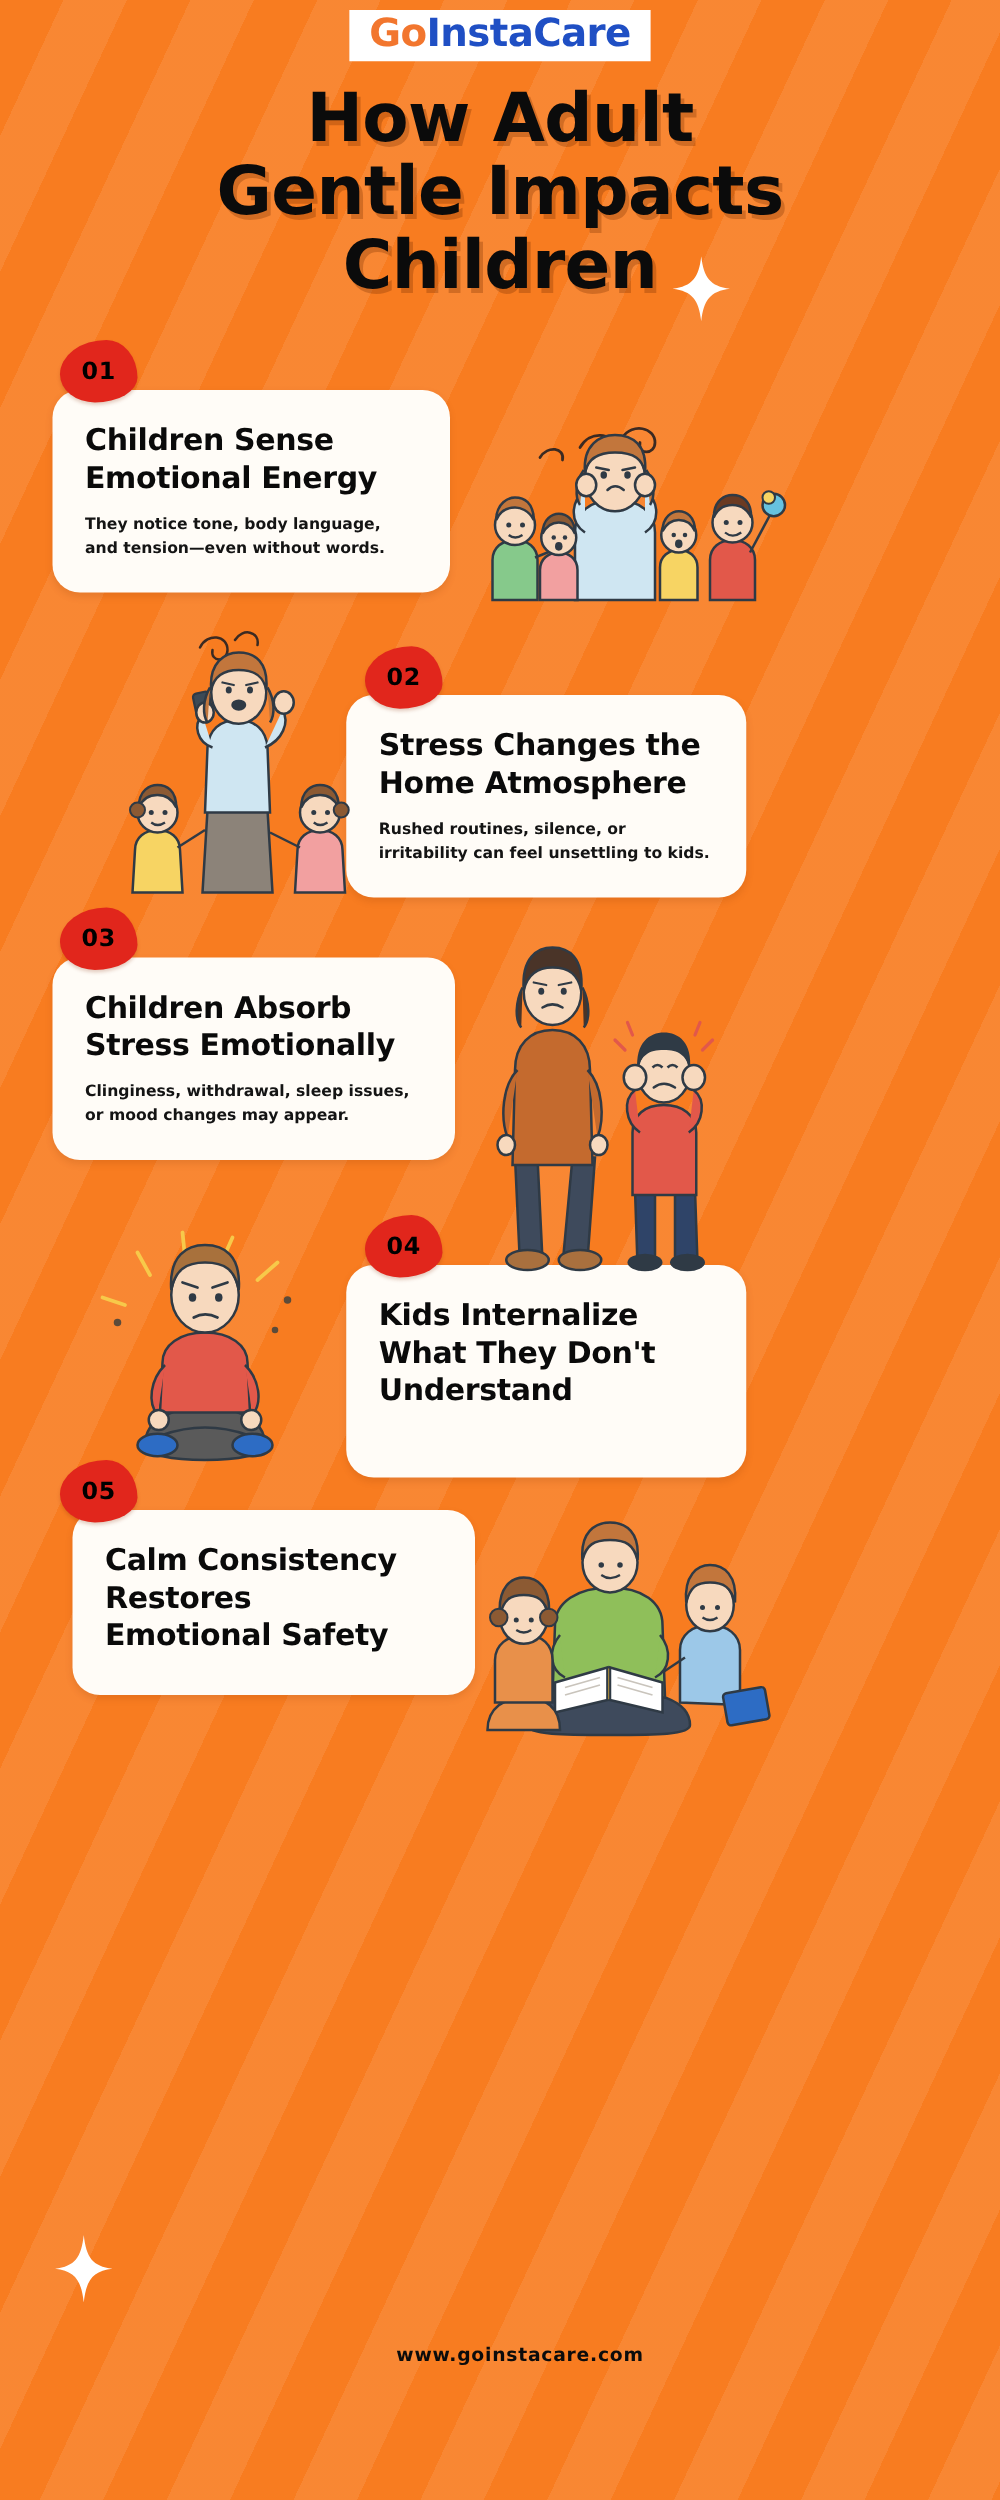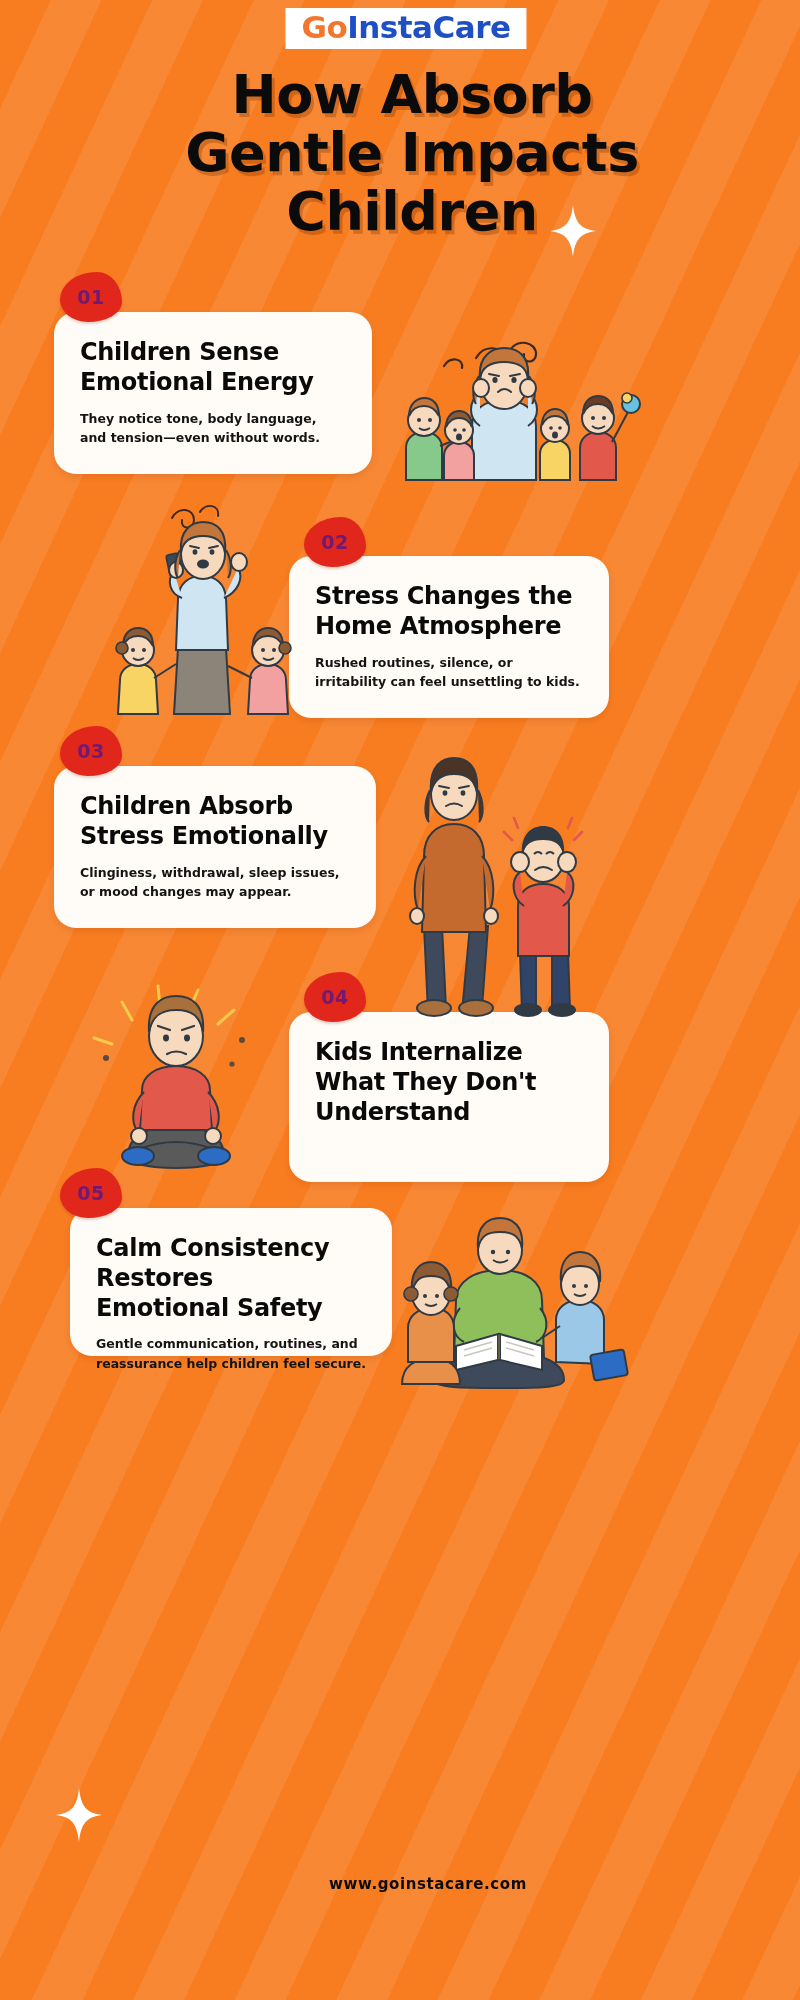--- a/index.html
+++ b/index.html
@@ -25,21 +25,20 @@
         rgba(255,255,255,0.085) 46px,
         rgba(255,255,255,0.085) 92px
     );
     z-index: 0;
   }
 
   #page {
     position: absolute;
     inset: 0;
     z-index: 2;
-    margin-left: 12px;
   }
 
   
   .logo-wrap {
     position: absolute;
     left: 50%;
     transform: translateX(-50%);
     top: 8px;
     background: #ffffff;
     padding: 4px 16px 6px 16px;
@@ -96,21 +95,21 @@
     background: #E1261C;
     border-radius: 60% 40% 55% 45% / 55% 60% 40% 45%;
     box-shadow: 0 2px 3px rgba(130,40,0,0.22);
   }
   .badge .num {
     position: absolute;
     inset: 0;
     display: flex;
     align-items: center;
     justify-content: center;
-    color: #701a75;
+    color: #000000;
     font-size: 19px;
     font-weight: bold;
     letter-spacing: 0.5px;
     padding-bottom: 1px;
   }
 
   
   .card {
     position: absolute;
     background: #FFFCF7;
@@ -160,21 +159,21 @@
 
 <div id="bg"></div>
 
 <div id="page">
 
   <div class="logo-wrap">
     <div class="logo-text"><span class="logo-go">Go</span><span class="logo-rest">InstaCare</span></div>
   </div>
 
   <h1 class="title">
-    <span class="ln">How Absorb</span>
+    <span class="ln">How Adult</span>
     <span class="ln">Gentle Impacts</span>
     <span class="ln">Children</span>
   </h1>
 
   <div class="sparkle" style="left:538px; top:205px;">
     <svg width="46" height="52" viewBox="0 0 46 52">
         <path d="M23 0 C25 17 30 24 46 26 C30 28 25 35 23 52 C21 35 16 28 0 26 C16 24 21 17 23 0 Z" fill="#ffffff"></path>
       </svg>
   </div>
 
@@ -459,21 +458,20 @@
     <div class="blobshape"></div>
     <div class="num">05</div>
   </div>
 
   <div class="card" style="left:58px; top:1208px; width:322px; height:148px;">
     <div class="card-title">
       <span>Calm Consistency</span><br>
       <span>Restores</span><br>
       <span>Emotional Safety</span>
     </div>
-    <div class="card-desc">Gentle communication, routines, and reassurance help children feel secure.</div>
   </div>
 
   <div class="illus" style="left:382px; top:1212px;">
     <svg width="240" height="176" viewBox="0 0 240 176">
 
       <path d="M40 168 C40 148 70 140 106 140 C142 140 170 148 170 168 C170 176 142 176 106 176 C70 176 40 176 40 168 Z" fill="#3E4A5C" stroke="#2F3A45" stroke-width="2"></path>
 
       <path d="M60 146 L62 88 C62 70 80 58 106 58 C132 58 148 70 148 88 L150 146 Z" fill="#8FBF5A" stroke="#2F3A45" stroke-width="2"></path>
 
       <ellipse cx="106" cy="38" rx="22" ry="24" fill="#F7D9BE" stroke="#2F3A45" stroke-width="2"></ellipse>

